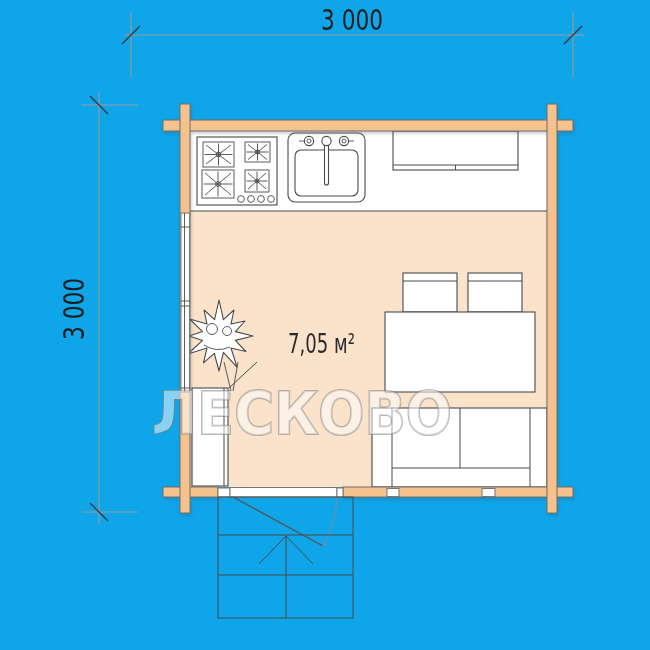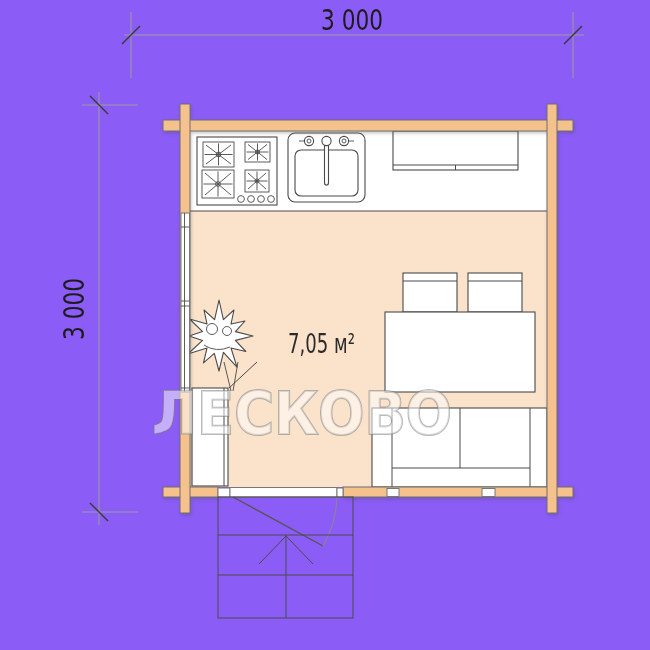--- a/index.html
+++ b/index.html
@@ -1,16 +1,16 @@
 <!DOCTYPE html>
 <html style="--wood: #F5C18C; --wood-outline: #6E6E6E; --floor: #FBE3CB; --line: #4A4A4A; --dim-line: #9B9B9B; --dim-text: #1C1C1C;"><head>
 <meta charset="utf-8">
 <style>
   html,body{margin:0;padding:0;background:#ffffff;}
-  .stage{position:relative;width:650px;height:650px;background:#8b5cf6;overflow:hidden;
+  .stage{position:relative;width:650px;height:650px;background:#0ea5e9;overflow:hidden;
          font-family:"DejaVu Sans",sans-serif;}
   svg{display:block;}
   .wood{fill:var(--wood);stroke:var(--wood-outline);stroke-width:1;}
   .walls{filter:drop-shadow(1.5px 2px 1.5px rgba(80,80,80,0.30));}
   .floor{fill:var(--floor);}
   .kstrip{fill:#ffffff;}
   .item{fill:#ffffff;stroke:var(--line);stroke-width:1.1;}
   .thin{fill:none;stroke:var(--line);stroke-width:1;}
   .thin2{fill:none;stroke:var(--line);stroke-width:0.9;}
   .insert{fill:#ffffff;stroke:#777777;stroke-width:1;}

